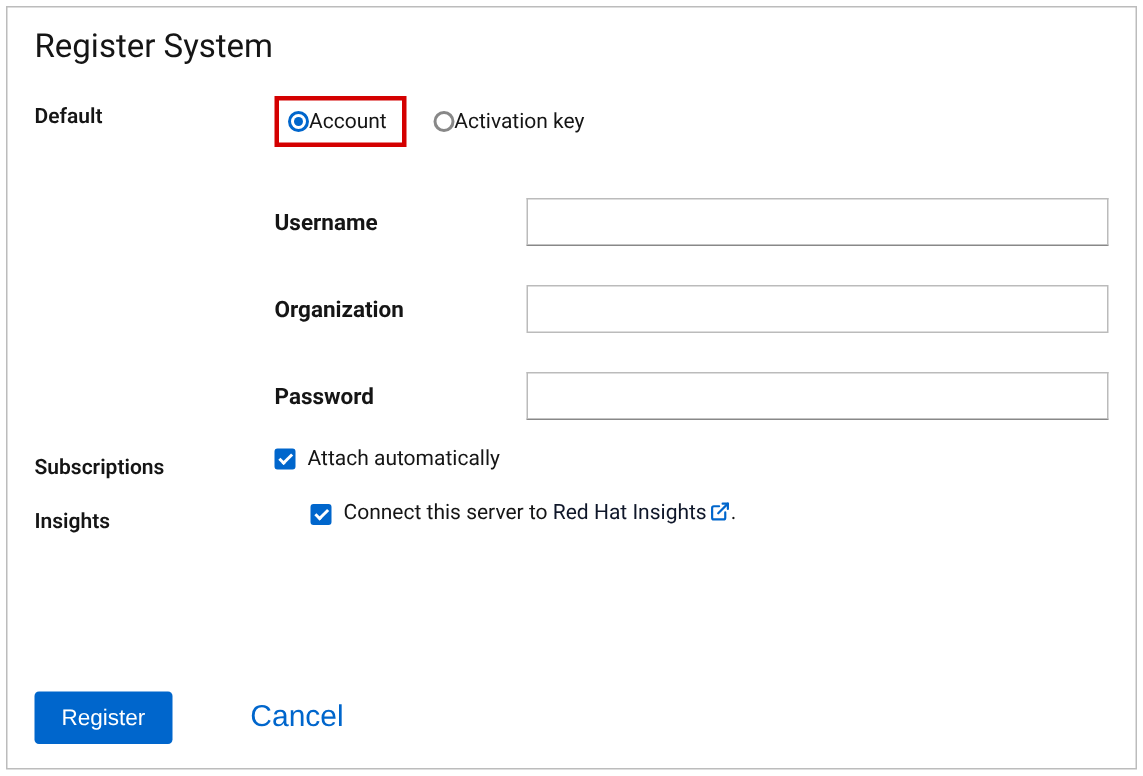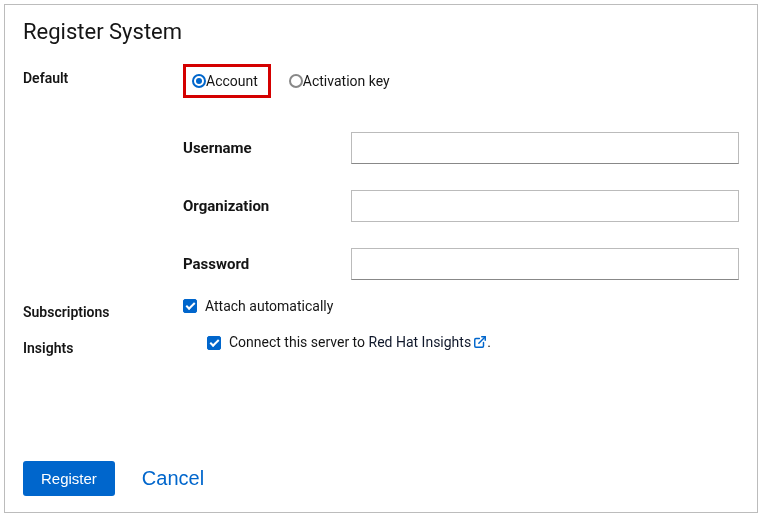--- a/index.html
+++ b/index.html
@@ -147,21 +147,21 @@
     display: inline-block;
     vertical-align: -2px;
     margin-left: 2px;
   }
   .actions {
     position: absolute;
     left: 18px;
     bottom: 16px;
     display: flex;
     align-items: center;
-    gap: 27px;
+    gap: 52px;
   }
   .btn-primary {
     background: #0066cc;
     color: #fff;
     border: none;
     border-radius: 3px;
     padding: 9px 18px;
     font-size: 15px;
     cursor: pointer;
   }

